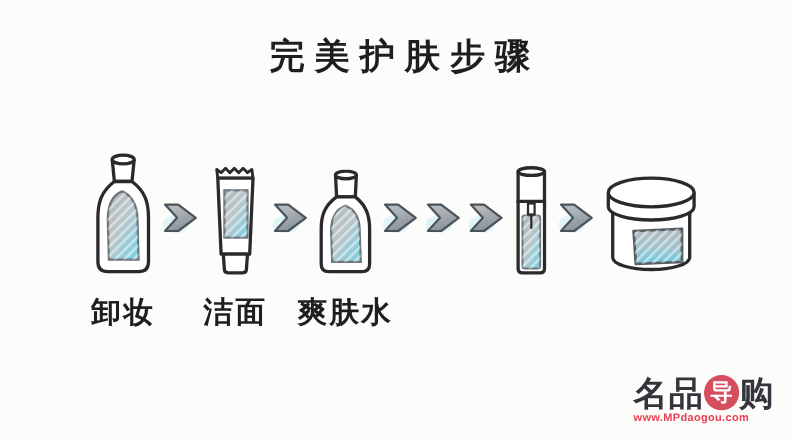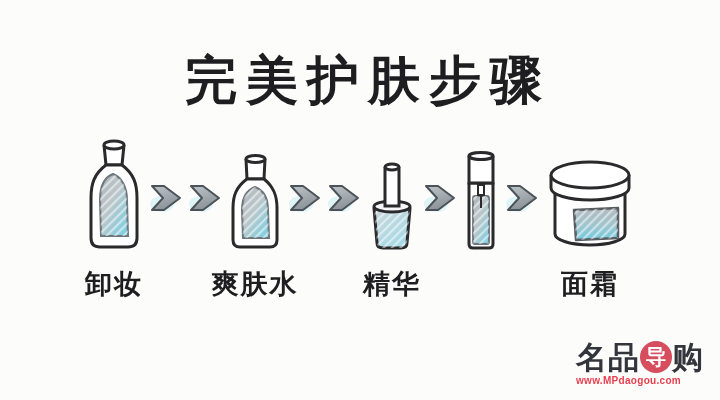--- a/index.html
+++ b/index.html
@@ -4,22 +4,22 @@
 <style>
   html,body{margin:0;padding:0;}
   body{
     width:720px;height:400px;position:relative;overflow:hidden;
     background:#fcfcfb;
     font-family:"Liberation Sans","DejaVu Sans",sans-serif;
   }
   .title{
     position:absolute;top:30px;left:0;right:0;
     text-align:center;
-    font-size:52px;font-weight:800;letter-spacing:9px;
-    color:#1e1e20;margin:16px;padding-left:16px;
+    font-size:32px;font-weight:800;letter-spacing:9px;
+    color:#1e1e20;margin:0;padding-left:16px;
   }
   .steps-row{
     position:absolute;left:0;right:0;bottom:150px;
     display:flex;align-items:flex-end;justify-content:center;gap:5px;
   }
   .step{position:relative;display:flex;flex-direction:column;align-items:center;}
   .step-label{
     position:absolute;top:100%;left:50%;transform:translateX(-50%);
     margin-top:16px;white-space:nowrap;
     font-size:27px;font-weight:800;letter-spacing:2px;color:#1e1e20;
@@ -90,20 +90,30 @@
       <span class="step-label">卸妆</span>
     </div>
 
     <span class="arrow">
       <svg width="34" height="32" viewBox="0 0 34 32">
         <ellipse cx="13" cy="22" rx="12" ry="8" fill="#c6ecf4" opacity="0.55"></ellipse>
         <path d="M3,4 L15,4 L31,16 L15,28 L3,28 L14,16 Z" fill="url(#arrowGrad)" stroke="#4c5358" stroke-width="2" stroke-linejoin="round"></path>
       </svg>
     </span>
 
+    <div class="step">
+      <svg width="56" height="104" viewBox="0 0 56 104">
+        <path d="M12,16 L11,8 l4,3 4,-4 4,4 4,-4 4,4 4,-4 4,4 4,-3 L44,16 Z" fill="#ffffff" stroke="#2a2a2d" stroke-width="2.6" stroke-linejoin="round"></path>
+        <path d="M12,16 L44,16 L41,85 L15,85 Z" fill="#ffffff" stroke="#2a2a2d" stroke-width="3" stroke-linejoin="round"></path>
+        <path d="M17,85 L39,85 L38,99 Q38,102 34,102 L22,102 Q18,102 18,99 Z" fill="#ffffff" stroke="#2a2a2d" stroke-width="3" stroke-linejoin="round"></path>
+        <rect x="18" y="27" width="21" height="43" fill="url(#winGrad)" stroke="#6d757b" stroke-width="2"></rect>
+        <rect x="18" y="27" width="21" height="43" fill="url(#hatch)"></rect>
+      </svg>
+      <span class="step-label">洁面</span>
+    </div>
 
     <span class="arrow">
       <svg width="34" height="32" viewBox="0 0 34 32">
         <ellipse cx="13" cy="22" rx="12" ry="8" fill="#c6ecf4" opacity="0.55"></ellipse>
         <path d="M3,4 L15,4 L31,16 L15,28 L3,28 L14,16 Z" fill="url(#arrowGrad)" stroke="#4c5358" stroke-width="2" stroke-linejoin="round"></path>
       </svg>
     </span>
 
     <div class="step">
       <svg width="56" height="96" viewBox="0 0 56 96">
@@ -124,30 +134,20 @@
     </span>
 
 
     <span class="arrow">
       <svg width="34" height="32" viewBox="0 0 34 32">
         <ellipse cx="13" cy="22" rx="12" ry="8" fill="#c6ecf4" opacity="0.55"></ellipse>
         <path d="M3,4 L15,4 L31,16 L15,28 L3,28 L14,16 Z" fill="url(#arrowGrad)" stroke="#4c5358" stroke-width="2" stroke-linejoin="round"></path>
       </svg>
     </span>
 
-    <div class="step">
-      <svg width="52" height="88" viewBox="0 0 52 88">
-        <path d="M8,46 L11,43 L41,43 L44,46 L41,81 Q41,86 35,86 L17,86 Q11,86 11,81 Z" fill="url(#potGrad)" stroke="#2a2a2d" stroke-width="3" stroke-linejoin="round"></path>
-        <path d="M8,46 L11,43 L41,43 L44,46 L41,81 Q41,86 35,86 L17,86 Q11,86 11,81 Z" fill="url(#hatch)"></path>
-        <ellipse cx="26" cy="44.5" rx="18" ry="5.5" fill="#f4f6f7" stroke="#2a2a2d" stroke-width="3"></ellipse>
-        <path d="M19,5 L19,44 L33,44 L33,5" fill="#ffffff" stroke="#2a2a2d" stroke-width="3"></path>
-        <ellipse cx="26" cy="5" rx="7" ry="3" fill="#ffffff" stroke="#2a2a2d" stroke-width="3"></ellipse>
-      </svg>
-      <span class="step-label">精华</span>
-    </div>
 
     <span class="arrow">
       <svg width="34" height="32" viewBox="0 0 34 32">
         <ellipse cx="13" cy="22" rx="12" ry="8" fill="#c6ecf4" opacity="0.55"></ellipse>
         <path d="M3,4 L15,4 L31,16 L15,28 L3,28 L14,16 Z" fill="url(#arrowGrad)" stroke="#4c5358" stroke-width="2" stroke-linejoin="round"></path>
       </svg>
     </span>
 
     <div class="step">
       <svg width="38" height="100" viewBox="0 0 38 100">
@@ -169,21 +169,20 @@
     </span>
 
     <div class="step">
       <svg width="92" height="92" viewBox="0 0 92 92">
         <path d="M11,28 L11,76 a35,11 0 0 0 70,0 L81,28 Z" fill="#ffffff" stroke="#2a2a2d" stroke-width="3" stroke-linejoin="round"></path>
         <path d="M30,52 L74,50 L74,80 L32,82 Z" fill="url(#jarGrad)" stroke="#565c60" stroke-width="2.5" stroke-linejoin="round"></path>
         <path d="M30,52 L74,50 L74,80 L32,82 Z" fill="url(#hatch)"></path>
         <path d="M7,17 L7,30 a39,12 0 0 0 78,0 L85,17" fill="#ffffff" stroke="#2a2a2d" stroke-width="3"></path>
         <ellipse cx="46" cy="17" rx="39" ry="13" fill="#ffffff" stroke="#2a2a2d" stroke-width="3"></ellipse>
       </svg>
-      <span class="step-label">面霜</span>
     </div>
 
   </div>
 
   <div class="watermark">
     <div class="logo-row">
       <span class="logo-char">名品</span>
       <span class="logo-circle">导</span>
       <span class="logo-char">购</span>
     </div>

